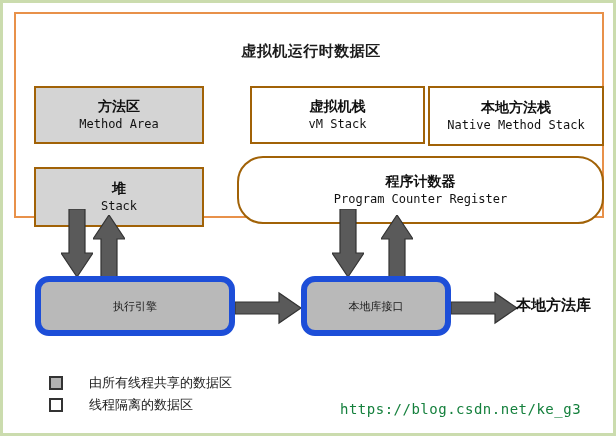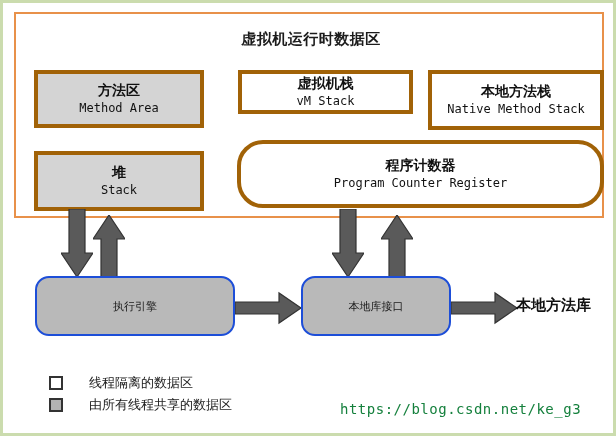--- a/index.html
+++ b/index.html
@@ -23,70 +23,71 @@
     left: 11px;
     top: 9px;
     width: 590px;
     height: 206px;
     border: 2px solid #e8914a;
     box-sizing: border-box;
   }
   #runtime-title {
     position: absolute;
     left: 0;
-    top: 16px;
+    top: 28px;
     width: 590px;
     text-align: center;
     font-size: 15px;
     color: #1c1c1c;
     font-family: "DejaVu Sans", "Liberation Sans", sans-serif;
     font-weight: 600;
     letter-spacing: 0.5px;
   }
   
   .area-box {
     position: absolute;
-    border: 4px solid #a16207;
+    border: 2px solid #a16207;
     box-sizing: border-box;
     display: flex;
     flex-direction: column;
     align-items: center;
     justify-content: center;
     line-height: 1.25;
     color: #111111;
+    margin-top: 16px;
   }
   .area-box.shared { background: #d4d4d4; }
   .area-box.isolated { background: #ffffff; }
   .cn-label {
     font-family: "DejaVu Sans", "Liberation Sans", sans-serif;
     font-size: 14px;
     font-weight: 600;
   }
   .en-label {
     font-family: "DejaVu Sans Mono", "Liberation Mono", monospace;
     font-size: 12px;
     margin-top: 2px;
   }
   #box-method-area { left: 31px;  top: 67px;  width: 170px; height: 58px; }
-  #box-vm-stack    { left: 235px; top: 67px;  width: 175px; height: 44px; }
+  #box-vm-stack    { left: 247px; top: 67px;  width: 175px; height: 58px; }
   #box-native-stack{ left: 425px; top: 67px;  width: 176px; height: 60px; text-align: right; }
   #box-heap        { left: 31px;  top: 148px; width: 170px; height: 60px; }
   #box-pc-register { left: 234px; top: 137px; width: 367px; height: 68px; border-radius: 26px; }
 
   
   .arrow-down, .arrow-up {
     position: absolute;
   }
   .arrow-right { position: absolute; }
 
   
   .proc-box {
     position: absolute;
     background: #b9b9b9;
-    border: 2px solid #1d4ed8;
+    border: 6px solid #1d4ed8;
     border-radius: 14px;
     box-sizing: border-box;
     display: flex;
     align-items: center;
     justify-content: center;
     font-family: "DejaVu Sans", "Liberation Sans", sans-serif;
     font-size: 11px;
     color: #1a1a1a;
   }
   #box-exec-engine { left: 32px;  top: 273px; width: 200px; height: 60px; }
@@ -196,24 +197,24 @@
   </div>
 
   <svg class="arrow-right" style="left:448px; top:288px;" width="68" height="34" viewBox="0 0 68 34">
     <polygon points="0,11 44,11 44,2 66,17 44,32 44,23 0,23" fill="#5a5a5a" stroke="#333333" stroke-width="1.2"></polygon>
   </svg>
 
   <div id="label-native-lib">本地方法库</div>
 
   <div id="legend">
     <div class="legend-row">
+      <span class="legend-swatch shared"></span>
+      <span class="legend-text">由所有线程共享的数据区</span>
+    </div>
+    <div class="legend-row">
       <span class="legend-swatch isolated"></span>
       <span class="legend-text">线程隔离的数据区</span>
     </div>
-    <div class="legend-row">
-      <span class="legend-swatch shared"></span>
-      <span class="legend-text">由所有线程共享的数据区</span>
-    </div>
   </div>
 
   <div id="watermark">https://blog.csdn.net/ke_g3</div>
 
 </div>
 
 </body></html>

